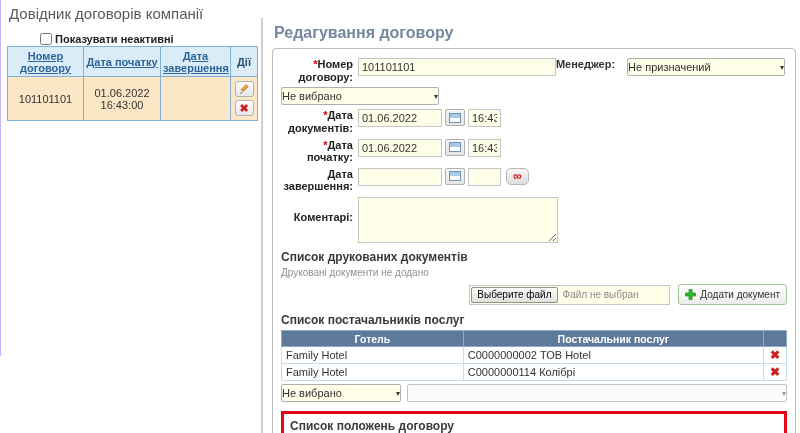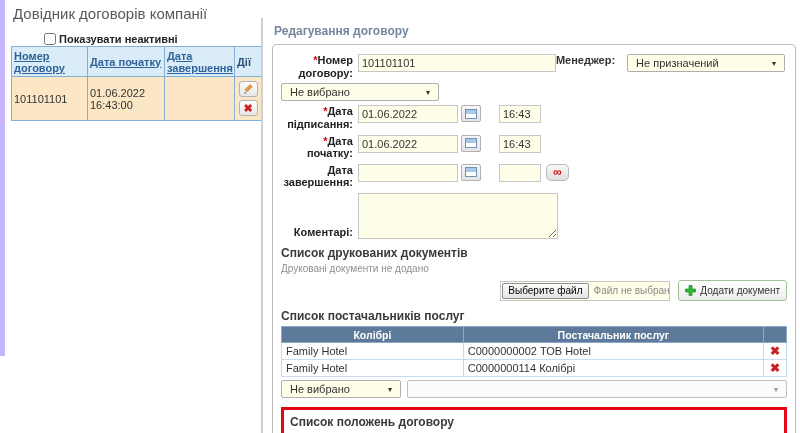--- a/index.html
+++ b/index.html
@@ -4,74 +4,74 @@
 <style>
   * { box-sizing: border-box; }
   html,body { margin:0; padding:0; }
   body {
     width:800px; height:433px; position:relative; overflow:hidden;
     background:#fff; color:#333;
     font-family:"Liberation Sans", sans-serif; font-size:11px;
   }
   
   .left-panel { position:absolute; left:0; top:0; width:258px; height:356px;
-                border-left:5px solid #c4b5fd; padding:3px 2px 0 6px; }
+                border-left:1px solid #c4b5fd; padding:3px 2px 0 6px; }
   .left-title { font-size:15px; color:#595959; margin:2px 0 11px 2px; }
   .chk-row { display:flex; align-items:center; gap:3px; font-weight:bold; color:#222; margin:0 0 1px 0;padding-left:33px; }
   .chk-row input { width:12px; height:12px; margin:0; }
   table.left-tbl { border-collapse:collapse; width:250px; table-layout:fixed; }
-  .left-tbl th, .left-tbl td { border:1px solid #82b0d6; padding:2px; text-align:left; vertical-align:middle; }
+  .left-tbl th, .left-tbl td { border:1px solid #82b0d6; padding:2px; text-align:center; vertical-align:middle; }
   .left-tbl th { background:#d9ecf8; font-weight:bold; height:30px; }
   .left-tbl td { background:#fbe6c5; height:44px; }
   .hlink { color:#2f6399; text-decoration:underline; cursor:pointer; }
   .col-num{width:76px}.col-start{width:77px}.col-end{width:70px}.col-act{width:27px}
   .divider { position:absolute; left:261px; top:18px; width:2px; height:415px; background:#cfcfcf; }
   
   .icon-btn { width:19px; height:16px; border:1px solid #b3b3b3; border-radius:3px;
               background:linear-gradient(#fdfdfd,#e7e7e7); display:flex; align-items:center;
               justify-content:center; cursor:pointer; flex-shrink:0; }
   .x-glyph { color:#cc2020; font-weight:bold; font-size:11px; line-height:1; }
   .inp { background:#fffee8; border:1px solid #c6c6c6; height:18px; padding:1px 3px;
          font:inherit; color:#333; }
   .sel { background:#fffee8; border:1px solid #aeaeae; height:18px; display:flex; align-items:center;
-         justify-content:space-between; padding:0 8px; border-radius:2px; cursor:pointer; }
+         justify-content:space-between; padding:0 0; border-radius:2px; cursor:pointer; }
   .sel .arr { color:#333; font-size:8px; margin-left:6px; }
   .btn-green { display:inline-flex; align-items:center; gap:4px; border:1px solid #a3c399;
                border-radius:3px; background:linear-gradient(#ffffff,#ececec); padding:0 6px;
                font-size:10px; color:#333; white-space:nowrap; height:21px; cursor:pointer; }
   
   .right-panel { position:absolute; left:272px; top:24px; width:524px; }
-  .right-title { color:#75869e; font-weight:bold; font-size:12px; margin:0 0 6px 2px; }
+  .right-title { color:#75869e; font-weight:bold; font-size:16px; margin:0 0 6px 2px; }
   .box { border:1px solid #bdbdbd; border-radius:4px; padding:9px 8px 8px; height:420px; }
   .frow { display:flex; align-items:flex-start; margin-bottom:4px; }
   .flabel { width:72px; text-align:right; font-weight:bold; color:#222; margin-right:5px;
             line-height:1.15; flex-shrink:0; }
   .req::before { content:"*"; color:#d40000; }
   .spacer { flex:1; }
   .inp-number { width:198px; }
   .mgr-label { font-weight:bold; margin-right:12px; }
   .sel-manager { width:158px; margin-right:2px; }
   .sel-template { width:158px; }
-  .inp-date { width:100px; }
-  .inp-time { width:42px; margin-left:18px; }
+  .inp-date { width:84px; }
+  .inp-time { width:33px; margin-left:3px; }
   .cal-btn { width:20px; height:17px; margin-left:3px; background:linear-gradient(#f7f7f7,#e4e4e4);
              border:1px solid #b0b0b0; border-radius:2px; display:flex; align-items:center;
              justify-content:center; cursor:pointer; flex-shrink:0; }
   .cal-glyph { width:12px; height:10px; border:1px solid #6f93b8; background:#fff; position:relative; }
   .cal-glyph::before { content:""; position:absolute; top:0; left:0; right:0; height:4px; background:#a9c9e9; }
   .inf-btn { margin-left:5px; width:23px; height:17px; border:1px solid #b8b8b8; border-radius:5px;
              background:linear-gradient(#f8f8f8,#dedede); color:#cc1111; font-weight:bold;
              font-size:12px; display:flex; align-items:center; justify-content:center; line-height:1; cursor:pointer; }
   .comments { width:200px; height:46px; background:#fffee8; border:1px solid #c6c6c6;
               font:inherit; resize:both; }
   .sec-title { font-weight:bold; font-size:12px; color:#3a3a3a; margin:7px 0 3px; }
   .muted { color:#909090; font-size:10px; margin:1px 0 6px; }
   .file-row { display:flex; justify-content:flex-end; align-items:center; gap:8px; margin:0 0 8px; }
   .file-widget { display:flex; align-items:center; border:1px solid #c6c6c6; background:#fffee8;
-                 width:170px; height:20px; }
+                 width:201px; height:20px; }
   .file-btn { font-size:10px; font-family:inherit; background:linear-gradient(#fdfdfd,#e2e2e2);
               border:1px solid #909090; border-radius:2px; height:16px; margin:1px; padding:0 5px;
               white-space:nowrap; cursor:pointer; }
   .file-txt { color:#8a8a8a; font-size:10px; padding:0 4px; white-space:nowrap; overflow:hidden; }
   .sup-tbl { width:100%; border-collapse:collapse; margin-bottom:3px; table-layout:fixed; }
   .sup-tbl th { background:#5e7a9a; color:#fff; font-size:10.5px; font-weight:bold;
                 padding:1px 2px; border:1px solid #8ca9c6; height:16px; }
   .sup-tbl td { border:1px solid #c9dcec; padding:1px 4px; height:17px; background:#fff; }
   .sup-act { width:23px; text-align:center; }
   .sup-add { display:flex; align-items:center; gap:6px; margin:1px 0 9px; }
@@ -138,21 +138,21 @@
     </div>
 
     <div class="frow">
       <div class="sel sel-template">
         <span>Не вибрано</span>
         <span class="arr">▾</span>
       </div>
     </div>
 
     <div class="frow">
-      <div class="flabel req">Дата підписання:</div>
+      <div class="flabel req">Дата документів:</div>
       <input class="inp inp-date" value="01.06.2022" style="">
       <span class="cal-btn">
         <span class="cal-glyph"></span>
       </span>
       <input class="inp inp-time" value="16:43" style="">
     </div>
 
     <div class="frow">
       <div class="flabel req">Дата початку:</div>
       <input class="inp inp-date" value="01.06.2022" style="">
@@ -167,21 +167,21 @@
       <input class="inp inp-date" value="" style="">
       <span class="cal-btn">
         <span class="cal-glyph"></span>
       </span>
       <input class="inp inp-time" value="" style="">
       <span class="inf-btn">
         <span>∞</span>
       </span>
     </div>
 
-    <div class="frow" style="align-items:flex-end; margin-bottom:2px;">
+    <div class="frow" style="align-items:flex-start; margin-bottom:2px;">
       <div class="flabel" style="margin-top:14px;">Коментарі:</div>
       <textarea class="comments" style=""></textarea>
     </div>
 
     <div class="sec-title">Список друкованих документів</div>
     <div class="muted">Друковані документи не додано</div>
     <div class="file-row">
       <div class="file-widget">
         <button class="file-btn">Выберите файл</button>
         <span class="file-txt">Файл не выбран</span>
@@ -191,21 +191,21 @@
           <path d="M4 0.5 h3 v3.5 h3.5 v3 h-3.5 v3.5 h-3 v-3.5 h-3.5 v-3 h3.5 z" fill="#2eb82e" stroke="#1e8f1e" stroke-width="0.7"></path>
         </svg>
         <span>Додати документ</span>
       </span>
     </div>
 
     <div class="sec-title">Список постачальників послуг</div>
     <table class="sup-tbl">
       <tbody>
           <tr>
-        <th style="width:36%">Колібрі</th>
+        <th style="width:36%">Готель</th>
         <th>Постачальник послуг</th>
         <th class="sup-act"></th>
       </tr>
       <tr>
         <td>Family Hotel</td>
         <td>C0000000002 ТОВ Hotel</td>
         <td class="sup-act"><span class="x-glyph" style="font-size:12px">✖</span></td>
       </tr>
       <tr>
         <td>Family Hotel</td>

